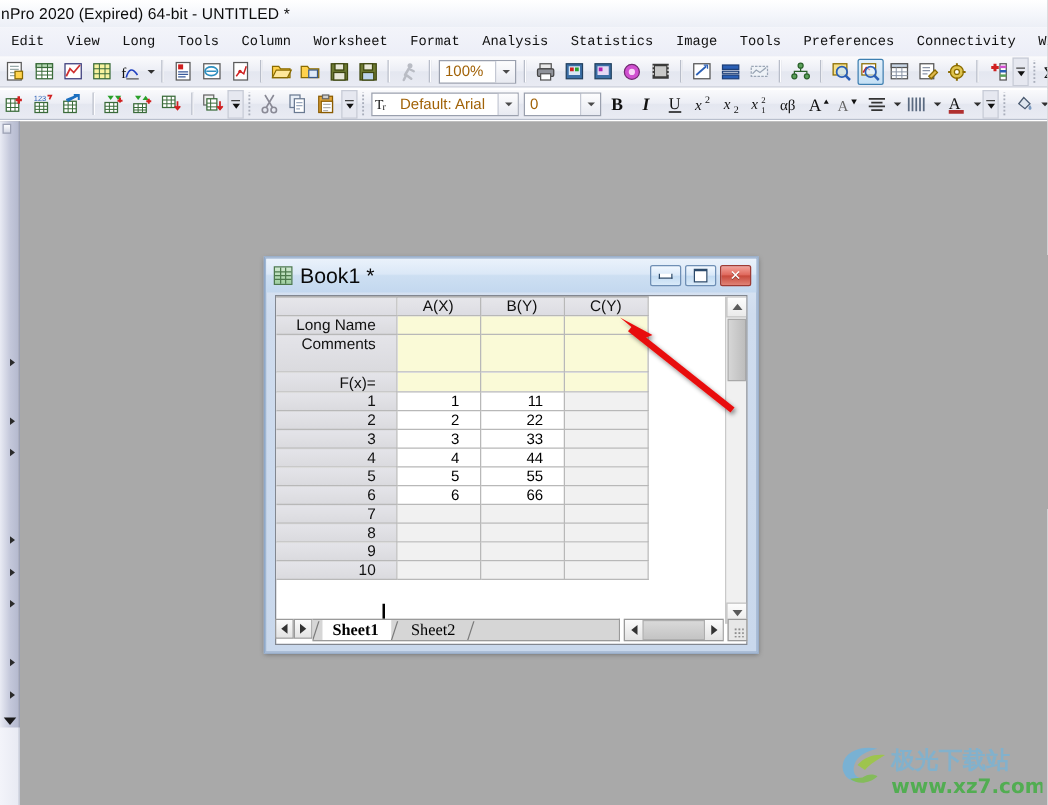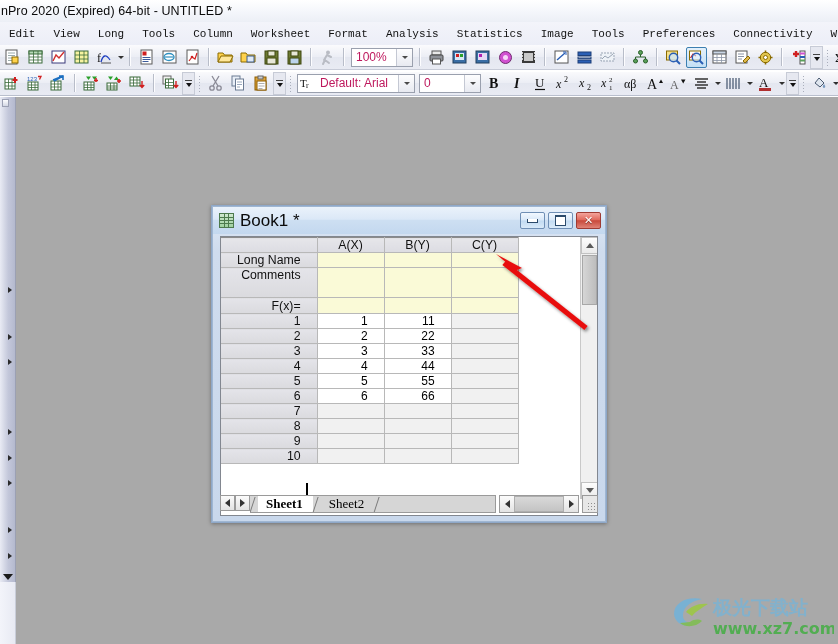--- a/index.html
+++ b/index.html
@@ -62,21 +62,21 @@
     align-items:center;justify-content:center;background:#e6e8f0;border:1px solid #c7cbd6;}
   .morebtn span{display:block;width:7px;height:1px;background:#444;margin:1px 0;}
   .morebtn:after{content:"";border-left:3.5px solid transparent;border-right:3.5px solid transparent;
     border-top:4px solid #111;display:block;margin-top:1px;}
 
   
   .combo{
     height:19px;background:#fff;border:1px solid #9aa0ae;display:flex;align-items:center;
     box-sizing:border-box;margin:0 2px;flex:none;
   }
-  .combo .cval{flex:1;padding:0 4px;font-size:12px;color:#be185d;white-space:nowrap;overflow:hidden;}
+  .combo .cval{flex:1;padding:0 4px;font-size:12px;color:#a16207;white-space:nowrap;overflow:hidden;}
   .combo .cbtn{
     width:15px;height:17px;margin:0;flex:none;
     background:linear-gradient(to bottom,#fdfdfe,#e8eaf1);
     border-left:1px solid #c4c8d3;display:flex;align-items:center;justify-content:center;
   }
   .combo .cbtn:after{content:"";border-left:3px solid transparent;border-right:3px solid transparent;
     border-top:3.5px solid #4a4a4a;display:block;}
   #zoomcombo{width:62px;}
   #fontcombo{width:118px;}
   #fontsizecombo{width:62px;}

